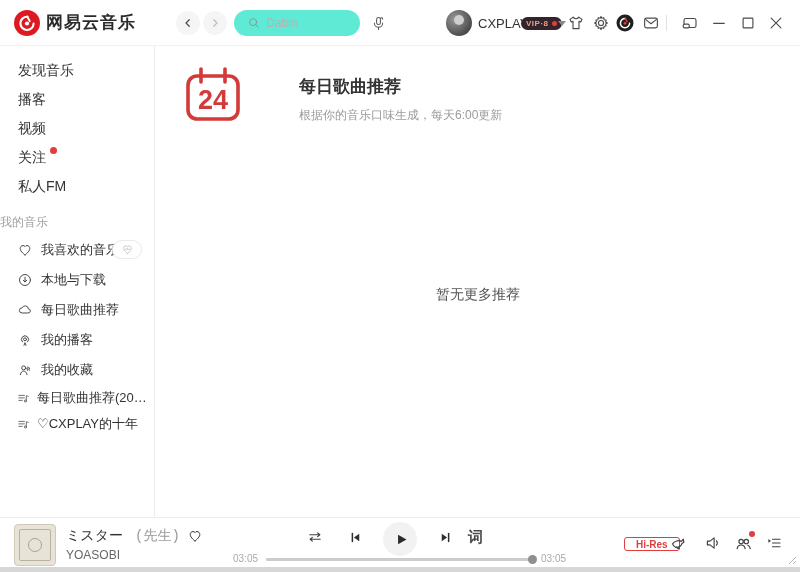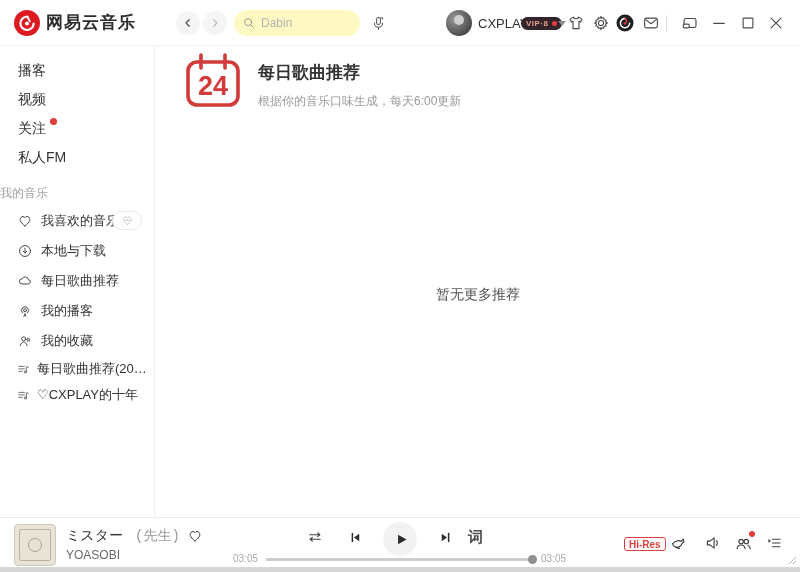--- a/index.html
+++ b/index.html
@@ -10,21 +10,21 @@
 
   svg.ic { stroke:#4a4a4a; fill:none; stroke-width:1.5; stroke-linecap:round; stroke-linejoin:round; display:block; }
   .abs { position:absolute; }
   .ibtn { position:absolute; display:flex; align-items:center; justify-content:center; cursor:pointer; }
 
   
   #topbar { position:absolute; left:0; top:0; width:800px; height:46px; background:#fff; border-bottom:1px solid #f1f1f1; z-index:5; }
   #logo-circle { left:14px; top:10px; width:26px; height:26px; }
   #logo-text { left:46px; top:0; height:46px; line-height:46px; font-size:17px; font-weight:bold; color:#2b2b2b; letter-spacing:1px; }
   .nav-circle { width:24px; height:24px; border-radius:50%; background:#f5f5f5; top:11px; }
-  #search-box { left:234px; top:10px; width:126px; height:26px; border-radius:13px; background:#fef9c3; display:flex; align-items:center; padding:0 8px; }
+  #search-box { left:234px; top:10px; width:126px; height:26px; border-radius:13px; background:#5eead4; display:flex; align-items:center; padding:0 8px;justify-content:flex-end; }
   #search-box input { border:none; outline:none; background:transparent; width:86px; font-size:12px; color:#666; margin-left:5px; font-family:inherit; }
   #search-box input::placeholder { color:#b4b4b4; }
   #user-name { left:478px; top:16px; font-size:13px; color:#333; }
   #vip-badge { left:521px; top:17px; height:13px; background:#32242a; border-radius:7px; display:flex; align-items:center; padding:0 5px; font-size:8px; color:#e9a08e; font-weight:bold; letter-spacing:.5px; }
   #vip-dot { width:5px; height:5px; border-radius:50%; background:#e23c3c; margin-left:3px; }
   #user-caret { left:558px; top:21px; width:0; height:0; border-left:4px solid transparent; border-right:4px solid transparent; border-top:5px solid #8a8a8a; }
   .tb-divider { left:666px; top:15px; width:1px; height:16px; background:#e0e0e0; position:absolute; }
 
   
   #sidebar { position:absolute; left:0; top:46px; width:155px; bottom:55px; background:#fff; border-right:1px solid #ededed; overflow:hidden; }
@@ -35,21 +35,21 @@
   .s-caret { display:inline-block; width:0; height:0; border-left:3.5px solid transparent; border-right:3.5px solid transparent; border-top:4px solid #b5b5b5; margin-left:5px; vertical-align:2px; }
   .smy-item { position:relative; height:30px; display:flex; align-items:center; padding-left:17px; font-size:13px; color:#333; cursor:pointer; }
   .smy-item .lbl { margin-left:8px; white-space:nowrap; }
   #heartbeat-pill { position:absolute; right:12px; top:5px; width:30px; height:19px; border:1px solid #e9e9e9; border-radius:10px; display:flex; align-items:center; justify-content:center; background:#fff; cursor:pointer; }
   #playlist-add { position:absolute; right:14px; top:4px; font-size:15px; color:#666; cursor:pointer; line-height:18px; }
   .pl-item { position:relative; height:26px; display:flex; align-items:center; padding-left:16px; font-size:13px; color:#333; cursor:pointer; white-space:nowrap; }
   .pl-item .lbl { margin-left:6px; overflow:hidden; text-overflow:ellipsis; max-width:112px; }
 
   
   #main { position:absolute; left:156px; top:46px; right:0; bottom:55px; background:#fff; }
-  #daily-header { position:absolute; left:28px; top:5px; display:flex; }
+  #daily-header { position:absolute; left:28px; top:19px; display:flex;gap:41px; }
   #calendar-icon { width:58px; height:58px; }
   #daily-texts { margin-left:16px; padding-top:10px; }
   #daily-title { font-size:17px; font-weight:bold; color:#333; }
   #daily-sub { font-size:12px; color:#9b9b9b; margin-top:9px; }
   #empty-text { position:absolute; left:0; right:0; top:240px; text-align:center; font-size:14px; color:#555; }
 
   
   #player { position:absolute; left:0; top:517px; width:800px; height:50px; background:#fff; border-top:1px solid #ededed; z-index:6; }
   #album-art { position:absolute; left:14px; top:6px; width:42px; height:42px; border-radius:4px; background:#e7e3d6; border:1px solid #cfc9b8; cursor:pointer; overflow:hidden; }
   #album-art .inner { position:absolute; left:4px; top:4px; right:4px; bottom:4px; border:1px solid #b9b29d; border-radius:2px; }
@@ -57,21 +57,21 @@
   #song-row { position:absolute; left:66px; top:9px; display:flex; align-items:center; }
   #song-title { font-size:14px; color:#333; }
   #song-suffix { font-size:14px; color:#9a9a9a; margin-left:12px;font-family:Liberation Mono, monospace; }
   #song-heart { margin-left:7px; cursor:pointer; }
   #artist-name { position:absolute; left:66px; top:30px; font-size:12px; color:#676767; cursor:pointer; }
   #play-btn { position:absolute; left:383px; top:4px; width:34px; height:34px; border-radius:50%; background:#f2f2f2; display:flex; align-items:center; justify-content:center; cursor:pointer; }
   .ptime { position:absolute; top:35px; font-size:10px; color:#a9a9a9; }
   #progress-track { position:absolute; left:266px; top:40px; width:268px; height:3px; border-radius:2px; background:#d9d9d9; cursor:pointer; }
   #progress-fill { position:absolute; left:0; top:0; height:3px; width:100%; border-radius:2px; background:#cccccc; }
   #progress-knob { position:absolute; left:528px; top:37px; width:9px; height:9px; border-radius:50%; background:#8f8f8f; cursor:pointer; }
-  #hires-badge { position:absolute; left:624px; top:19px; height:14px; border:1px solid #e03e3e; border-radius:3px; color:#e03e3e; font-size:10px; font-weight:bold; display:flex; align-items:center; padding:0 4px; }
+  #hires-badge { position:absolute; left:624px; top:19px; height:14px; border:1px solid #e03e3e; border-radius:3px; color:#e03e3e; font-size:10px; font-weight:bold; display:flex; align-items:center; padding:0 11px; }
   #lyrics-btn { position:absolute; left:468px; top:10px; font-size:15px; color:#4a4a4a; font-weight:bold; cursor:pointer; }
   #listen-dot { position:absolute; right:-2px; top:-2px; width:6px; height:6px; border-radius:50%; background:#e23c3c; }
   #resize-grip { position:absolute; right:3px; bottom:2px; width:10px; height:10px; }
   #bottom-strip { position:absolute; left:0; bottom:0; width:800px; height:5px; background:#d7d7d7; }
 </style>
 </head>
 <body>
 
 <div id="app">
 
@@ -165,20 +165,21 @@
         </svg>
     </div>
     <div class="ibtn" style="left:767px; top:14px; width:18px; height:18px;">
       <svg class="ic" width="18" height="18" viewBox="0 0 24 24">
           <path d="M5.5 5.5 L18.5 18.5 M18.5 5.5 L5.5 18.5"></path>
         </svg>
     </div>
   </div>
 
   <div id="sidebar">
+    <div class="snav-item"><span>发现音乐</span></div>
     <div class="snav-item"><span>播客</span></div>
     <div class="snav-item"><span>视频</span></div>
     <div class="snav-item"><span>关注</span><span class="red-dot"></span></div>
     <div class="snav-item"><span>私人FM</span></div>
 
     <div class="s-header" style="margin-top:8px;"><span>我的音乐</span></div>
 
     <div class="smy-item">
       <svg class="ic" width="16" height="16" viewBox="0 0 24 24">
         <path d="M12 19.3 C12 19.3 4.8 14.7 4.8 9.8 C4.8 7.1 6.8 5.3 9 5.3 C10.3 5.3 11.4 6 12 7 C12.6 6 13.7 5.3 15 5.3 C17.2 5.3 19.2 7.1 19.2 9.8 C19.2 14.7 12 19.3 12 19.3 Z"></path>

